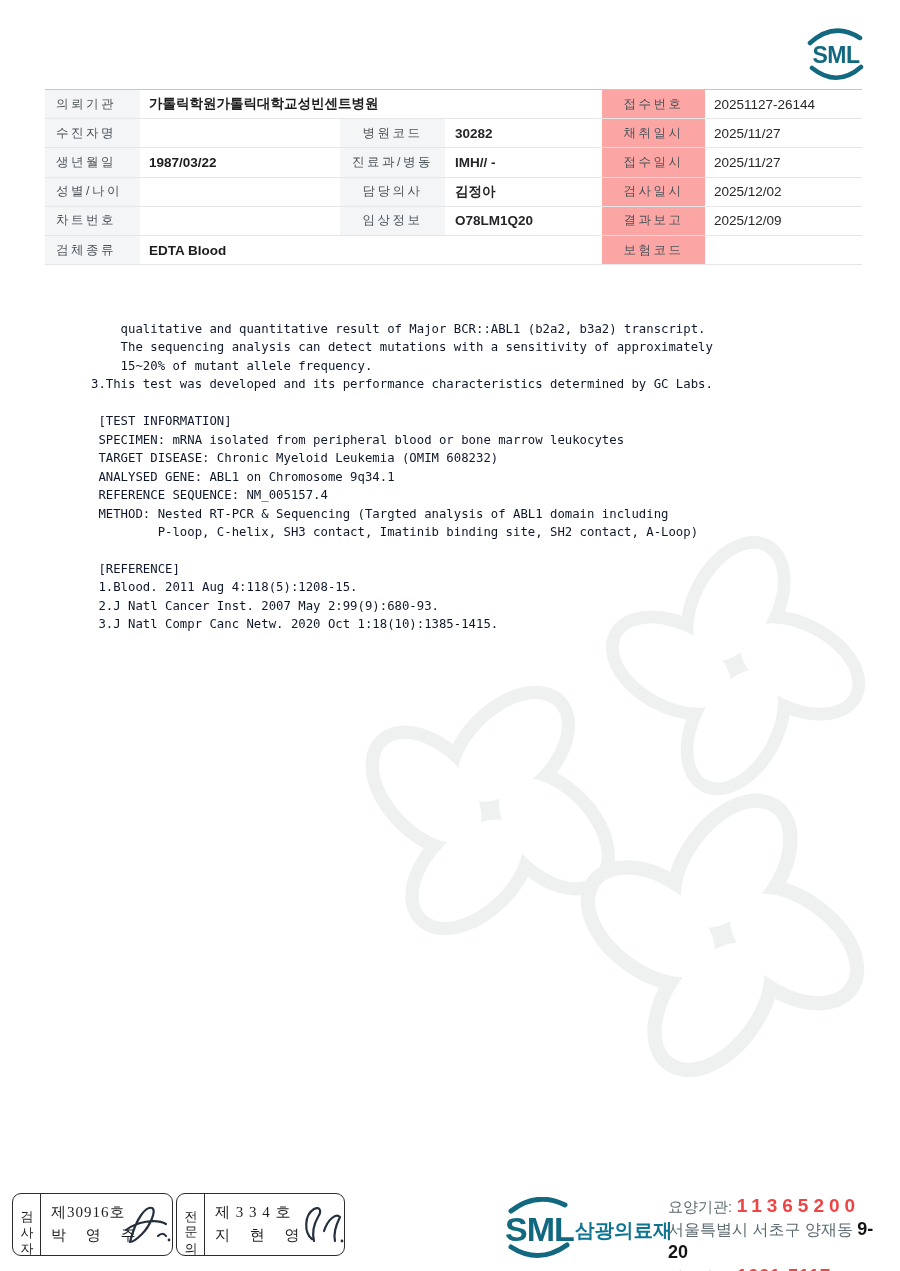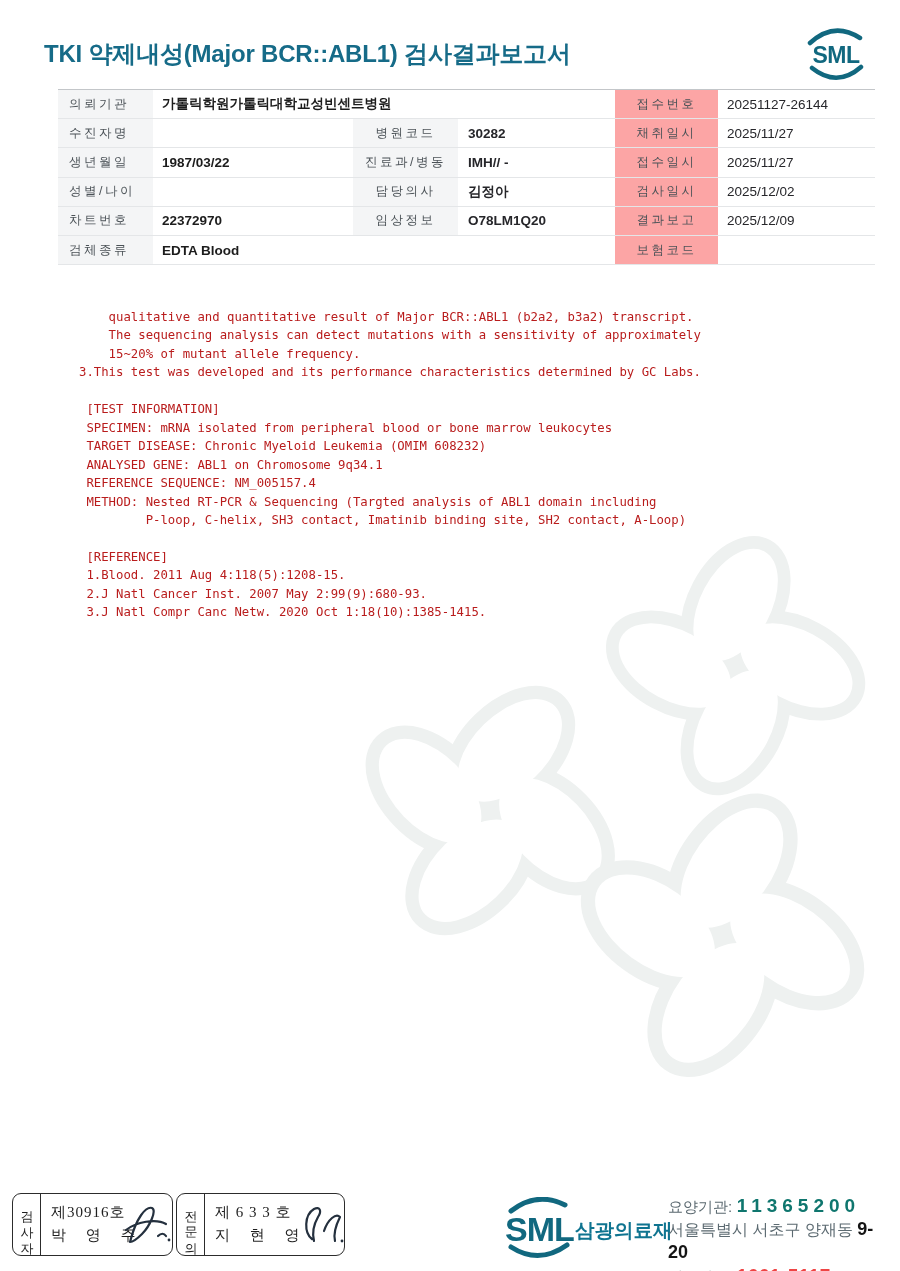--- a/index.html
+++ b/index.html
@@ -12,37 +12,37 @@
   .content{position:absolute;inset:0;z-index:1;}
 
   
   .title{position:absolute;left:44px;top:38px;font-size:24px;font-weight:700;
          color:#166b88;letter-spacing:-0.2px;}
 
   
   .logo-top{position:absolute;left:803px;top:26px;}
 
   
-  .info-table{position:absolute;left:58px;top:89px;width:817px;border-top:1px solid #c3c6c9;}
+  .info-table{position:absolute;left:45px;top:89px;width:817px;border-top:1px solid #c3c6c9;}
   .t-row{position:relative;height:28.2px;border-bottom:1px solid #e4e6e8;}
   .c{position:absolute;top:0;height:100%;display:flex;align-items:center;box-sizing:border-box;
      font-size:13.5px;white-space:nowrap;overflow:visible;}
   .lbl{font-size:12.5px;color:#4b5257;letter-spacing:2.5px;font-weight:400;}
   .l-lbl{left:0;width:95px;background:#f4f5f6;padding-left:11px;}
   .l-val{left:97px;width:196px;padding-left:7px;font-weight:700;color:#1c1c1c;}
   .span-val{width:460px;}
   .m-lbl{left:295px;width:105px;background:#f4f5f6;justify-content:center;}
   .m-val{left:400px;width:157px;padding-left:10px;font-weight:600;color:#26262a;text-align:center;}
   .r-lbl{left:557px;width:103px;background:#fca5a5;justify-content:center;}
   .r-val{left:660px;width:157px;padding-left:9px;font-weight:400;color:#26262a;}
 
   
-  .report-body{position:absolute;left:79px;top:308px;margin:0;
+  .report-body{position:absolute;left:79px;top:308px;margin:12px;
       font-family:"DejaVu Sans Mono","Liberation Mono",monospace;
-      font-size:12.3px;line-height:18.45px;color:#b91c1c;white-space:pre;}
+      font-size:12.3px;line-height:18.45px;color:#0f172a;white-space:pre;}
 
   
   .stamp{position:absolute;top:1193px;height:63px;border:1.6px solid #2c2c2c;border-radius:9px;
          display:flex;box-sizing:border-box;background:transparent;}
   .stamp-1{left:12px;width:161px;}
   .stamp-2{left:176px;width:169px;}
   .stamp-role{width:27px;border-right:1.6px solid #2c2c2c;display:flex;align-items:center;justify-content:center;
       font-family:"Liberation Serif","DejaVu Serif",serif;font-size:13px;color:#1f1f1f;
       writing-mode:vertical-rl;text-orientation:upright;letter-spacing:3px;}
   .stamp-body{flex:1;padding:7px 0 0 10px;font-family:"Liberation Serif","DejaVu Serif",serif;color:#1f1f1f;}
@@ -50,21 +50,21 @@
   .stamp-name{font-size:15px;letter-spacing:8px;line-height:23px;}
   .sig{position:absolute;z-index:2;}
 
   
   .logo-footer{position:absolute;left:497px;top:1197px;}
 
   
   .addr{position:absolute;left:668px;top:1194px;width:225px;line-height:23px;}
   .addr-lbl{color:#5c6a71;font-size:15px;}
   .addr-gray{color:#5c6a71;font-size:16px;}
-  .addr-num{color:#0f766e;font-weight:700;font-size:19px;letter-spacing:5px;}
+  .addr-num{color:#ef4444;font-weight:700;font-size:19px;letter-spacing:5px;}
   .addr-bold{color:#141414;font-weight:700;font-size:18px;}
   .addr-phone{color:#ef4444;font-weight:700;font-size:19px;letter-spacing:0.5px;}
 </style>
 </head>
 <body>
 
 <div class="page">
 
   <svg class="wm" width="900" height="1271" viewBox="0 0 900 1271" aria-hidden="true">
     <defs>
@@ -79,21 +79,20 @@
         <use href="#petals" fill="#ffffff" stroke="none"></use>
       </g>
     </defs>
     <use href="#pinwheel" transform="translate(618,548) scale(0.98)"></use>
     <use href="#pinwheel" transform="translate(368,688) rotate(18 122 122) scale(1.02)"></use>
     <use href="#pinwheel" transform="translate(592,802) rotate(8 122 122) scale(1.1)"></use>
   </svg>
 
   <div class="content">
 
-    <div class="title">TKI 약제내성(Major BCR::ABL1) 검사결과보고서</div>
 
     <svg class="logo-top" width="66" height="58" viewBox="0 0 66 58">
       <path d="M7,17 Q31,-5 57,12" fill="none" stroke="#11687f" stroke-width="4.5" stroke-linecap="round"></path>
       <path d="M9,42 Q34,62 58,41" fill="none" stroke="#11687f" stroke-width="4.5" stroke-linecap="round"></path>
       <text x="33" y="37" text-anchor="middle" font-family="Liberation Sans, sans-serif" font-size="23" font-weight="700" fill="#11687f" letter-spacing="-0.5">SML</text>
     </svg>
 
     <div class="info-table">
         <div class="t-row">
           <div class="c l-lbl lbl">의뢰기관</div>
@@ -118,21 +117,20 @@
         </div>
         <div class="t-row">
           <div class="c l-lbl lbl">성별/나이</div>
           <div class="c m-lbl lbl">담당의사</div>
           <div class="c m-val">김정아</div>
           <div class="c r-lbl lbl">검사일시</div>
           <div class="c r-val">2025/12/02</div>
         </div>
         <div class="t-row">
           <div class="c l-lbl lbl">차트번호</div>
-          <div class="c l-val">22372970</div>
           <div class="c m-lbl lbl">임상정보</div>
           <div class="c m-val">O78LM1Q20</div>
           <div class="c r-lbl lbl">결과보고</div>
           <div class="c r-val">2025/12/09</div>
         </div>
         <div class="t-row">
           <div class="c l-lbl lbl">검체종류</div>
           <div class="c l-val span-val">EDTA Blood</div>
           <div class="c r-lbl lbl">보험코드</div>
           <div class="c r-val"></div>
@@ -165,21 +163,21 @@
       </div>
     </div>
     <svg class="sig" style="left:122px;top:1200px" width="52" height="50" viewBox="0 0 52 50">
       <path d="M8,42 C14,18 24,6 30,8 C35,10 28,26 20,34 C14,40 10,42 8,42 Z M4,30 C14,22 34,18 44,24 M36,36 C39,33 42,33 44,36" fill="none" stroke="#24303e" stroke-width="2.2" stroke-linecap="round" stroke-linejoin="round"></path>
       <circle cx="47" cy="40" r="1.4" fill="#24303e"></circle>
     </svg>
 
     <div class="stamp stamp-2">
       <div class="stamp-role">전문의</div>
       <div class="stamp-body">
-        <div class="stamp-cert">제 6 3 3 호</div>
+        <div class="stamp-cert">제 3 3 4 호</div>
         <div class="stamp-name">지 현 영</div>
       </div>
     </div>
     <svg class="sig" style="left:296px;top:1199px" width="52" height="52" viewBox="0 0 52 52">
       <path d="M16,40 C8,34 8,16 18,10 C24,7 26,12 22,18 C18,25 16,34 18,42 M28,32 C32,20 40,14 44,18 C40,26 37,34 39,42" fill="none" stroke="#24303e" stroke-width="2.2" stroke-linecap="round" stroke-linejoin="round"></path>
       <circle cx="46" cy="42" r="1.4" fill="#24303e"></circle>
     </svg>
 
     <svg class="logo-footer" width="175" height="62" viewBox="0 0 175 62">
       <path d="M14,14 Q40,-6 68,8" fill="none" stroke="#11687f" stroke-width="5" stroke-linecap="round"></path>

